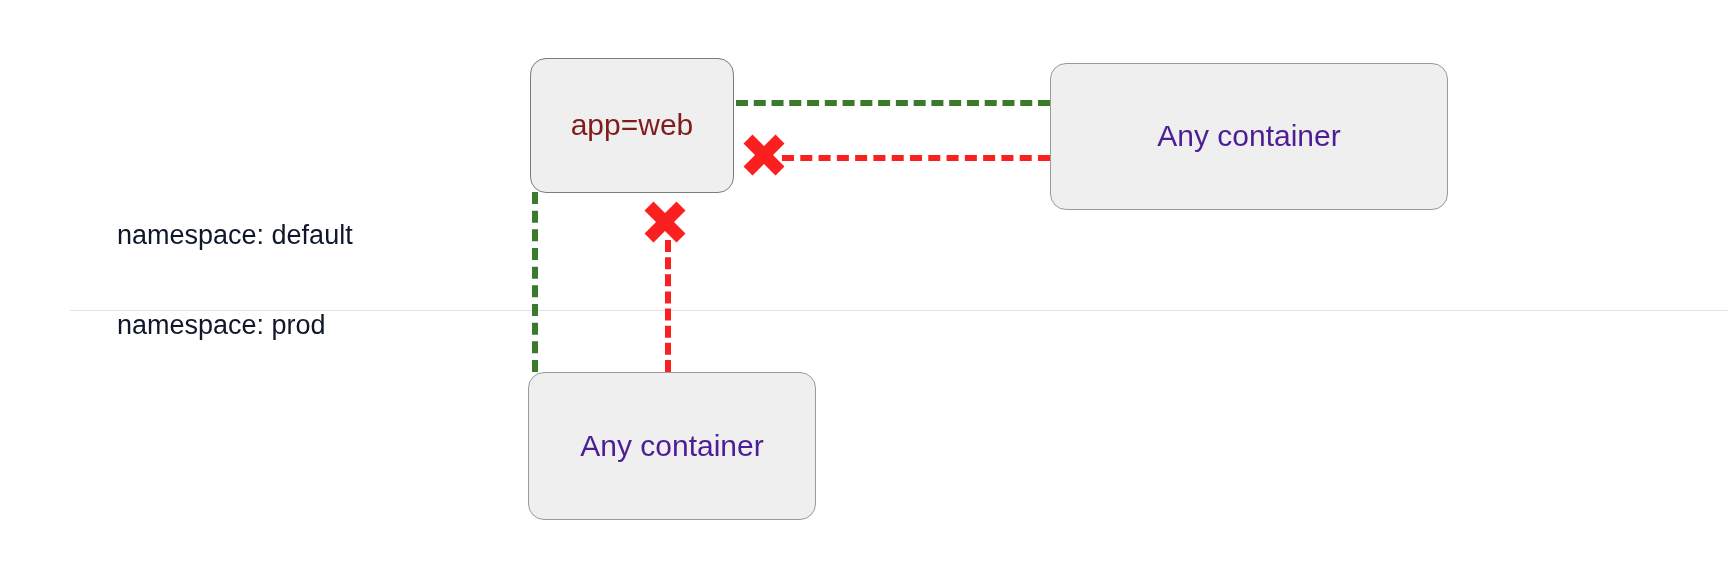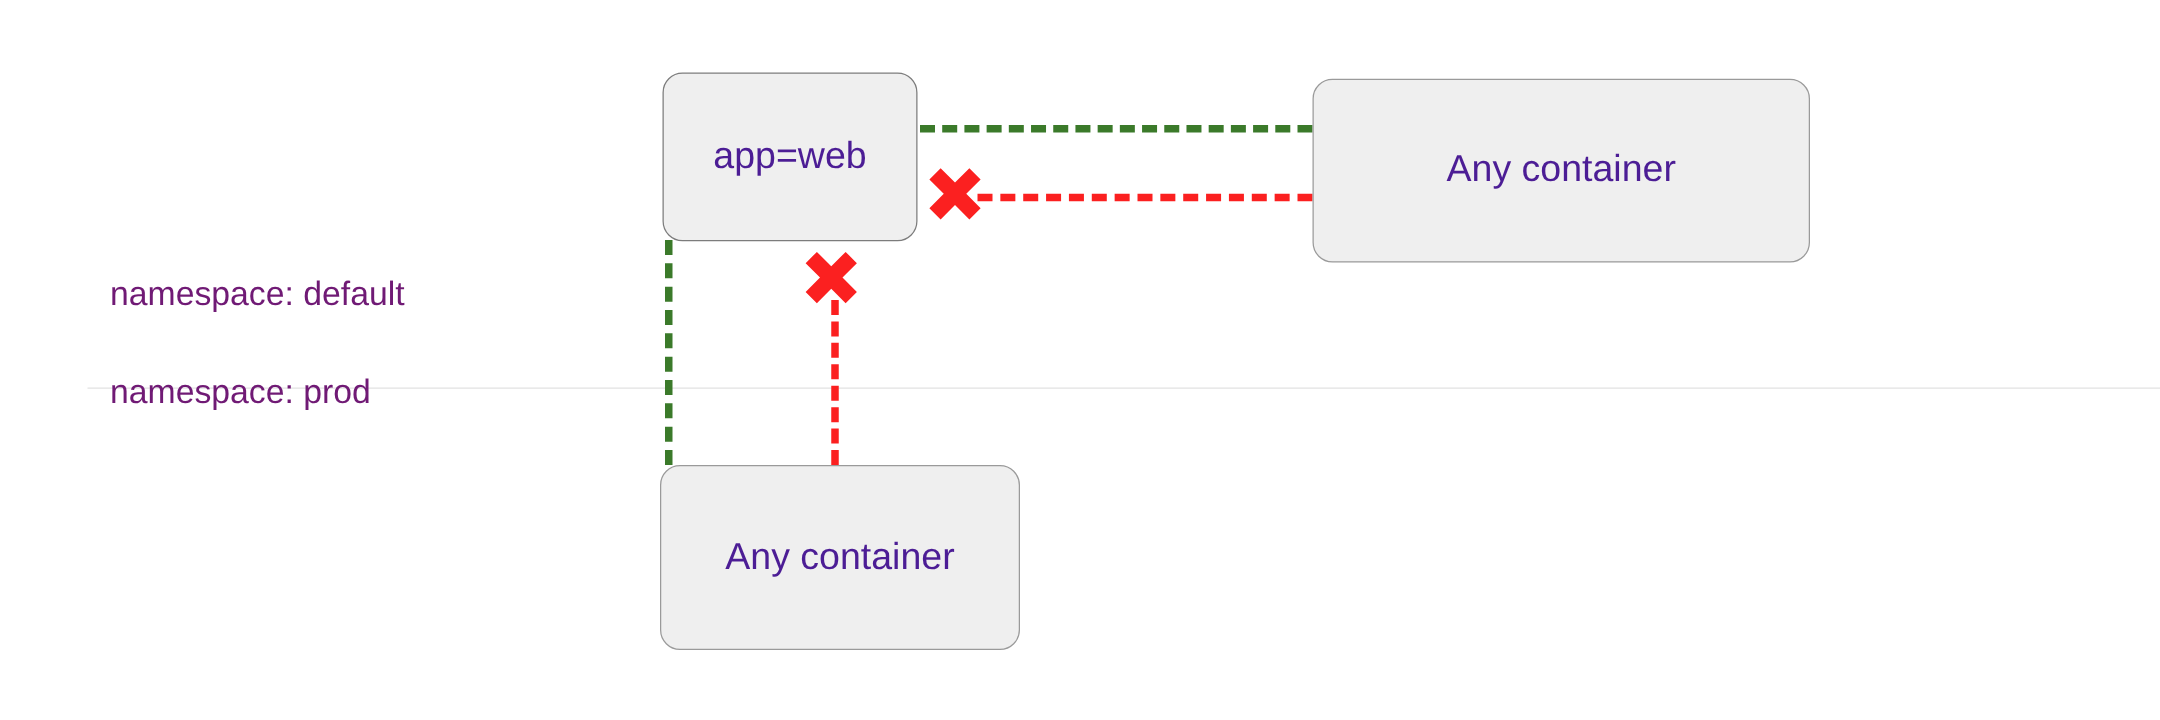--- a/index.html
+++ b/index.html
@@ -22,45 +22,46 @@
   
   .ns-divider {
     position: absolute;
     height: 0;
     border-top: 1px solid #e2e2e2;
   }
 
   
   .ns-label {
     position: absolute;
-    color: #701a75;
+    color: #0f172a;
     font-size: 27px;
     line-height: 1;
     white-space: nowrap;
+    margin-left: 29px;
   }
 
   
   .node {
     position: absolute;
     box-sizing: border-box;
     background: #efefef;
     border: 1.5px solid #9a9a9a;
     border-radius: 16px;
     display: flex;
     align-items: center;
     justify-content: center;
     text-align: center;
   }
   .node-label {
     font-size: 30px;
     line-height: 1.15;
     white-space: nowrap;
   }
   .node.primary { border-color: #7c7c7c; }
-  .node.primary .node-label { color: #4c1d95; }
+  .node.primary .node-label { color: #7f1d1d; }
   .node.secondary .node-label { color: #4c1d95; }
 
   
   .edge {
     position: absolute;
   }
   .edge.horizontal {
     height: 0;
     border-top-width: 6px;
     border-top-style: dashed;
@@ -82,21 +83,21 @@
 </style>
 </head>
 <body>
 
 <div id="canvas">
 
   <div class="ns-divider" style="left:70px; top:310px; width:1658px;"></div>
 
   <div class="ns-label" style="left:88px; top:222px;">namespace: default</div>
 
-  <div class="ns-label" style="left:88px; top:300px;">namespace: prod</div>
+  <div class="ns-label" style="left:88px; top:312px;">namespace: prod</div>
 
   <div class="edge horizontal allow" style="left:736px; top:100px; width:314px;"></div>
 
   <div class="edge horizontal deny" style="left:782px; top:155px; width:268px;"></div>
 
   <div class="edge vertical allow" style="left:532px; top:192px; height:180px;"></div>
 
   <div class="edge vertical deny" style="left:665px; top:240px; height:132px;"></div>
 
   <svg class="deny-marker" style="left:738px; top:129px;" width="52" height="52" viewBox="0 0 52 52">

